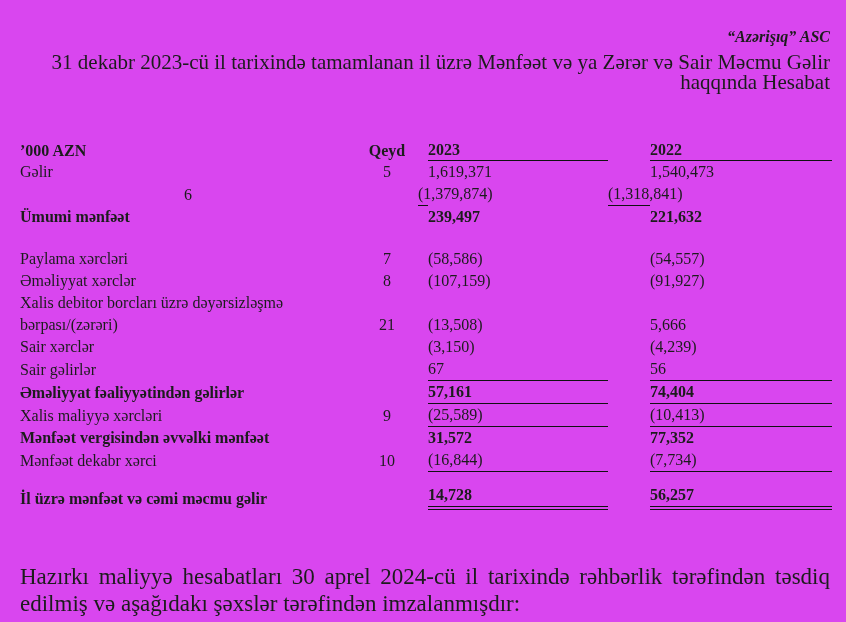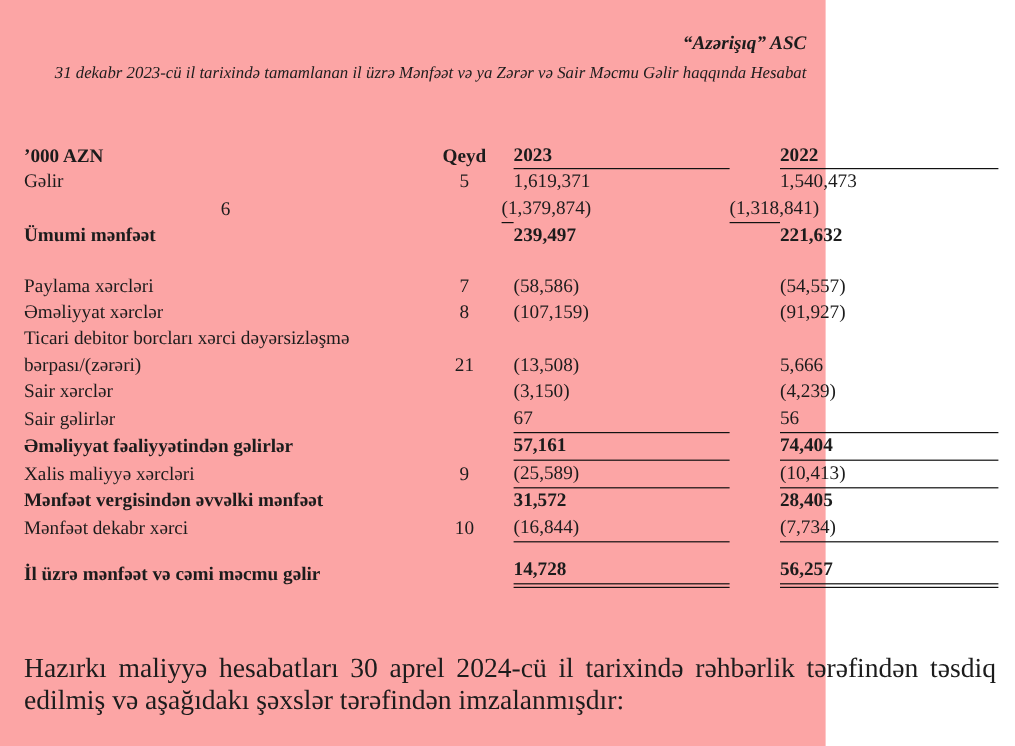--- a/index.html
+++ b/index.html
@@ -5,37 +5,36 @@
   * { margin:0; padding:0; box-sizing:border-box; }
   html, body { background:#ffffff; }
   body {
     width:846px; height:622px;
     font-family:"Liberation Serif", serif;
     color:#1c1c1c;
     overflow:hidden;
   }
   .page {
     position:relative;
-    width:688px; height:622px;
-    background:#fca5a5;
+    width:846px; height:622px;
+    background:#d946ef;
   }
   
   .doc-header {
     padding:27px 16px 0 0;
     text-align:right;
   }
   .company-name {
     font-weight:bold;
     font-style:italic;
     font-size:16px;
     line-height:20px;
   }
   .report-title {
-    font-style:italic;
-    font-size:14px;
+    font-size:21px;
     line-height:20px;
     margin-top:5px;
     margin-left:16px;
   }
   
   .statement {
     margin:44px 12px 0 20px;
     width:812px;
   }
   .trow {
@@ -118,21 +117,21 @@
         </div>
         <div class="trow">
           <div class="cell-label">Əməliyyat xərclər</div>
           <div class="cell-note">8</div>
           <div class="cell-gap"></div>
           <div class="cell-num">(107,159)</div>
           <div class="cell-gap"></div>
           <div class="cell-num">(91,927)</div>
         </div>
         <div class="trow">
-          <div class="cell-label">Ticari debitor borcları xərci dəyərsizləşmə</div>
+          <div class="cell-label">Xalis debitor borcları üzrə dəyərsizləşmə</div>
           <div class="cell-note"></div>
           <div class="cell-gap"></div>
           <div class="cell-num"></div>
           <div class="cell-gap"></div>
           <div class="cell-num"></div>
         </div>
         <div class="trow">
           <div class="cell-label">bərpası/(zərəri)</div>
           <div class="cell-note">21</div>
           <div class="cell-gap"></div>
@@ -171,21 +170,21 @@
           <div class="cell-num">(25,589)</div>
           <div class="cell-gap"></div>
           <div class="cell-num">(10,413)</div>
         </div>
         <div class="trow bold">
           <div class="cell-label">Mənfəət vergisindən əvvəlki mənfəət</div>
           <div class="cell-note"></div>
           <div class="cell-gap"></div>
           <div class="cell-num">31,572</div>
           <div class="cell-gap"></div>
-          <div class="cell-num">28,405</div>
+          <div class="cell-num">77,352</div>
         </div>
         <div class="trow rule-under">
           <div class="cell-label">Mənfəət dekabr xərci</div>
           <div class="cell-note">10</div>
           <div class="cell-gap"></div>
           <div class="cell-num">(16,844)</div>
           <div class="cell-gap"></div>
           <div class="cell-num">(7,734)</div>
         </div>
         <div class="spacer-sm"></div>

